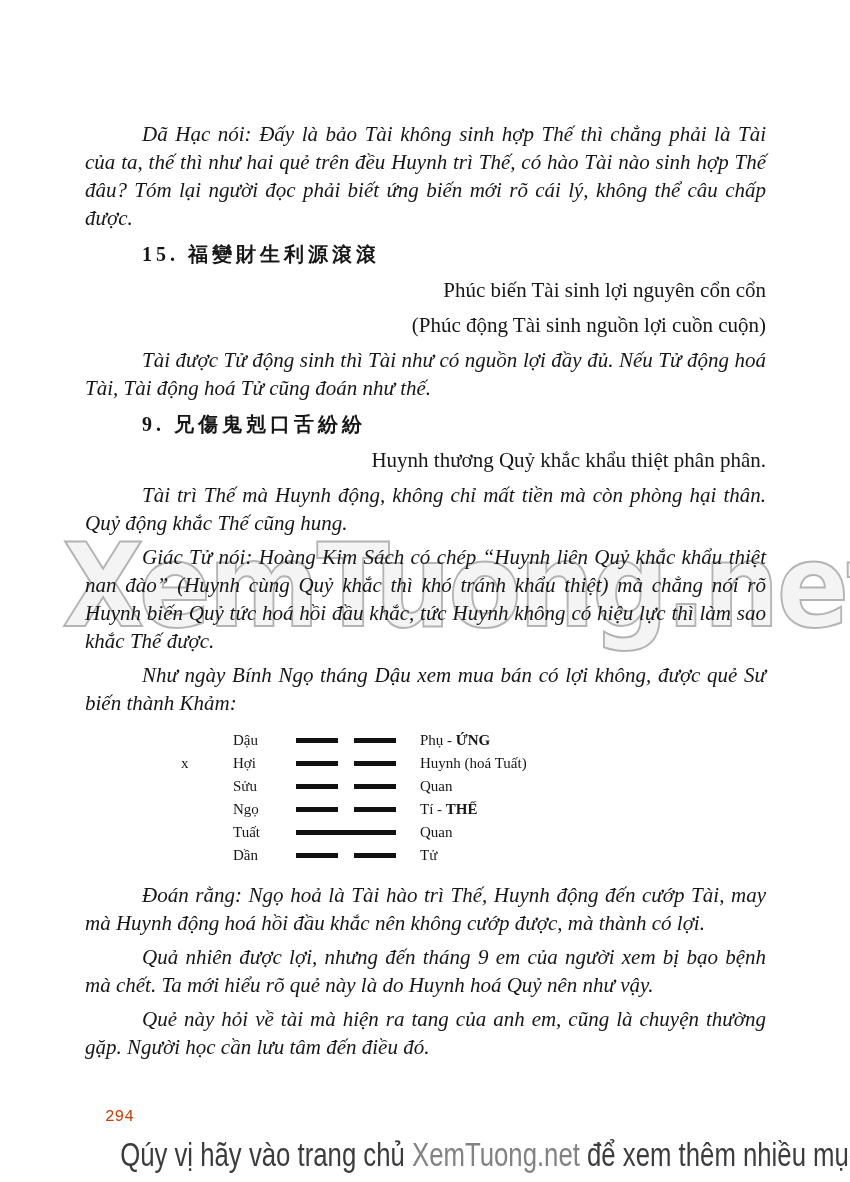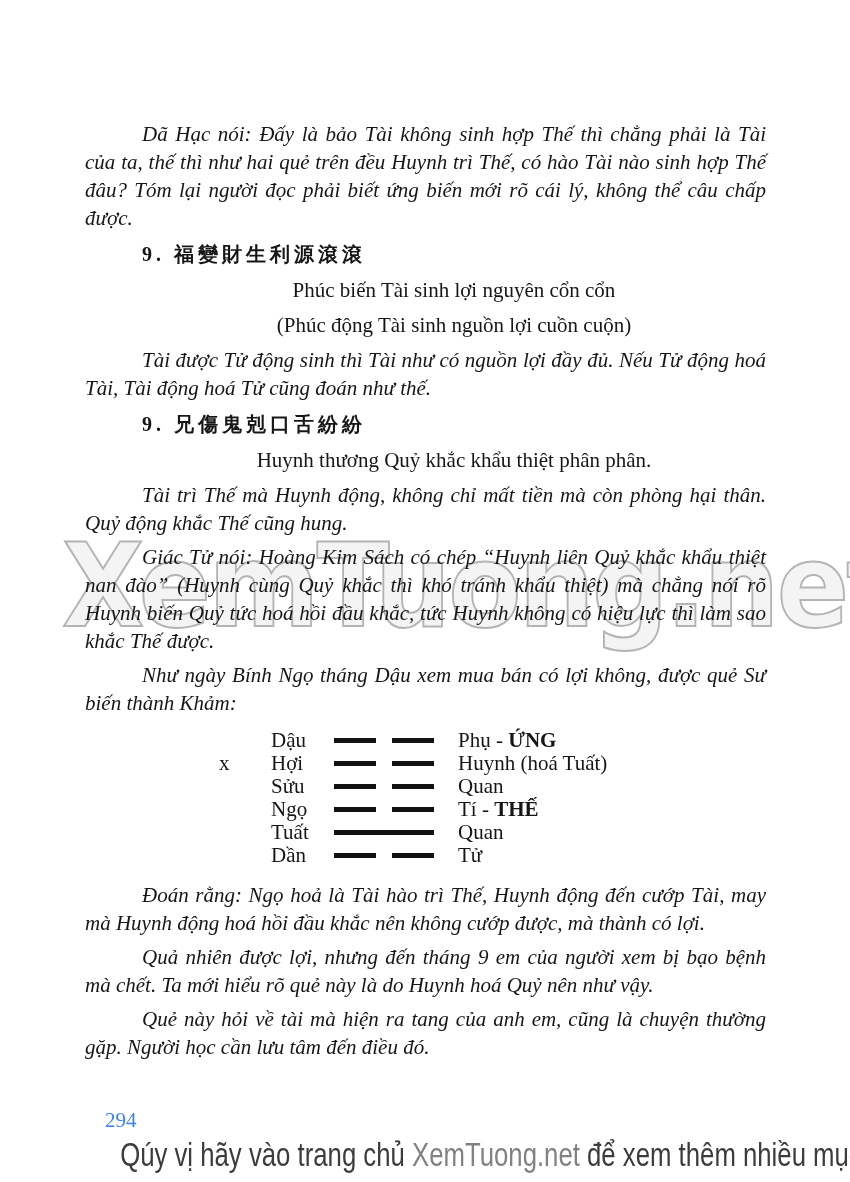--- a/index.html
+++ b/index.html
@@ -35,56 +35,56 @@
   }
   .para{
     margin:0 0 6px 0;
     text-indent:57px;
     text-align:justify;
     font-style:italic;
   }
   .single{
     margin:0 0 7px 0;
     text-indent:57px;
-    text-align:center;
+    text-align:right;
   }
   .heading{
     margin:8px 0 8px 0;
     text-indent:57px;
     font-weight:bold;
     font-size:20px;
     letter-spacing:4px;
   }
   .hexagram{
     margin:12px 0 14px 96px;
   }
   .hexrow{
     display:flex;
     align-items:center;
     height:23px;
-    font-size:21px;
+    font-size:15px;
     line-height:23px;
-    margin-left:38px;
   }
   .hexrow .marker{width:52px;}
   .hexrow .branch{width:63px;}
   .hexrow .hexline{
     width:100px;height:5px;margin-right:24px;
     background:#111;
   }
   .hexrow .hexline.broken{
     background:linear-gradient(to right,#111 0 42px,transparent 42px 58px,#111 58px 100px);
   }
   .hexrow .label b{font-weight:bold;}
   .pagenum{
     position:absolute;
     left:105px;top:1108px;
     z-index:1;
-    font-size:21px;
-    color:#3b82f6;
+    font-size:16px;
+    color:#c2410c;
+    font-family:Liberation Mono, monospace;
   }
   .footer{
     position:absolute;
     left:0;top:1136px;
     width:850px;
     z-index:1;
     text-align:center;
     font-family:"Liberation Sans","DejaVu Sans",sans-serif;
     font-size:33px;
     color:#3c3c3c;
@@ -101,21 +101,21 @@
 <body>
 
 <div class="page">
 
   <div class="watermark">XemTuong.net</div>
 
   <div class="content">
 
     <p class="para">Dã Hạc nói: Đấy là bảo Tài không sinh hợp Thế thì chẳng phải là Tài của ta, thế thì như hai quẻ trên đều Huynh trì Thế, có hào Tài nào sinh hợp Thế đâu? Tóm lại người đọc phải biết ứng biến mới rõ cái lý, không thể câu chấp được.</p>
 
-    <p class="heading">9. 福變財生利源滾滾</p>
+    <p class="heading">15. 福變財生利源滾滾</p>
     <p class="single">Phúc biến Tài sinh lợi nguyên cổn cổn</p>
     <p class="single">(Phúc động Tài sinh nguồn lợi cuồn cuộn)</p>
     <p class="para">Tài được Tử động sinh thì Tài như có nguồn lợi đầy đủ. Nếu Tử động hoá Tài, Tài động hoá Tử cũng đoán như thế.</p>
 
     <p class="heading">9. 兄傷鬼剋口舌紛紛</p>
     <p class="single">Huynh thương Quỷ khắc khẩu thiệt phân phân.</p>
     <p class="para">Tài trì Thế mà Huynh động, không chỉ mất tiền mà còn phòng hại thân. Quỷ động khắc Thế cũng hung.</p>
     <p class="para">Giác Tử nói: Hoàng Kim Sách có chép “Huynh liên Quỷ khắc khẩu thiệt nan đào” (Huynh cùng Quỷ khắc thì khó tránh khẩu thiệt) mà chẳng nói rõ Huynh biến Quỷ tức hoá hồi đầu khắc, tức Huynh không có hiệu lực thì làm sao khắc Thế được.</p>
     <p class="para">Như ngày Bính Ngọ tháng Dậu xem mua bán có lợi không, được quẻ Sư biến thành Khảm:</p>
 

